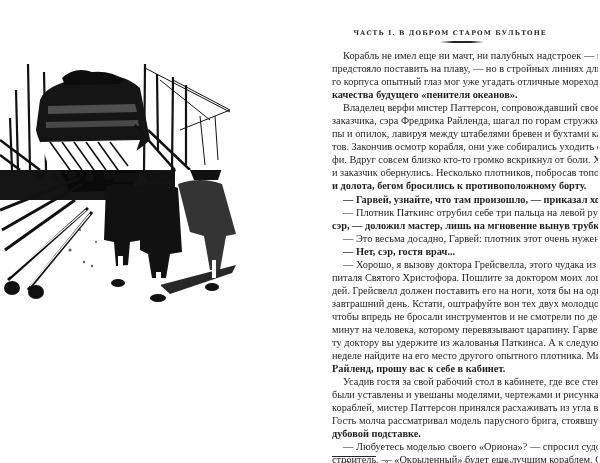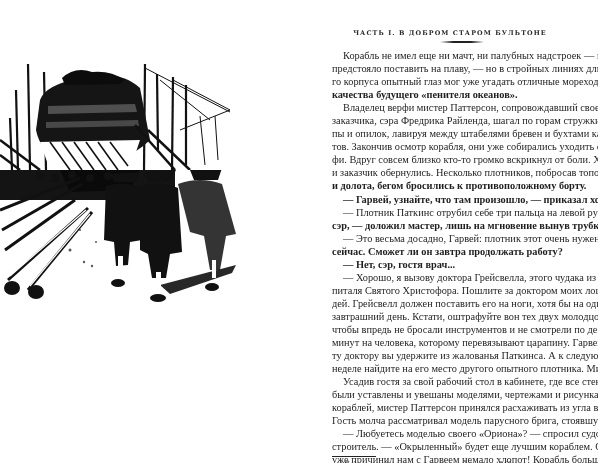--- a/index.html
+++ b/index.html
@@ -168,34 +168,35 @@
       <span class="line"><span>заказчика, сэра Фредрика Райленда, шагал по горам стружки, ще-</span></span>
       <span class="line"><span>пы и опилок, лавируя между штабелями бревен и бухтами кана-</span></span>
       <span class="line"><span>тов. Закончив осмотр корабля, они уже собирались уходить с вер-</span></span>
       <span class="line"><span>фи. Вдруг совсем близко кто-то громко вскрикнул от боли. Хозяин</span></span>
       <span class="line"><span>и заказчик обернулись. Несколько плотников, побросав топоры</span></span>
       <span class="line last"><span>и долота, бегом бросились к противоположному борту.</span></span>
       <span class="line indent last"><span>— Гарвей, узнайте, что там произошло, — приказал хозяин.</span></span>
       <span class="line indent"><span>— Плотник Паткинс отрубил себе три пальца на левой руке,</span></span>
       <span class="line last"><span>сэр, — доложил мастер, лишь на мгновение вынув трубку изо рта.</span></span>
       <span class="line indent"><span>— Это весьма досадно, Гарвей: плотник этот очень нужен нам</span></span>
-      <span class="line last"><span>сейчас. Сможет ли он завтра продолжать работу?</span></span>
       <span class="line indent last"><span>— Нет, сэр, гостя врач...</span></span>
       <span class="line indent"><span>— Хорошо, я вызову доктора Грейсвелла, этого чудака из гос-</span></span>
       <span class="line"><span>питаля Святого Христофора. Пошлите за доктором моих лоша-</span></span>
       <span class="line"><span>дей. Грейсвелл должен поставить его на ноги, хотя бы на один</span></span>
       <span class="line"><span>завтрашний день. Кстати, оштрафуйте вон тех двух молодцов,</span></span>
       <span class="line"><span>чтобы впредь не бросали инструментов и не смотрели по десяти</span></span>
       <span class="line"><span>минут на человека, которому перевязывают царапину. Гарвей, пла-</span></span>
       <span class="line"><span>ту доктору вы удержите из жалованья Паткинса. А к следующей</span></span>
       <span class="line"><span>неделе найдите на его место другого опытного плотника. Мистер</span></span>
+      <span class="line last"><span>Райленд, прошу вас к себе в кабинет.</span></span>
       <span class="line indent"><span>Усадив гостя за свой рабочий стол в кабинете, где все стены</span></span>
       <span class="line"><span>были уставлены и увешаны моделями, чертежами и рисунками</span></span>
       <span class="line"><span>кораблей, мистер Паттерсон принялся расхаживать из угла в угол.</span></span>
       <span class="line"><span>Гость молча рассматривал модель парусного брига, стоявшую на</span></span>
+      <span class="line last"><span>дубовой подставке.</span></span>
       <span class="line indent"><span>— Любуетесь моделью своего «Ориона»? — спросил судо-</span></span>
       <span class="line"><span>строитель. — «Окрыленный» будет еще лучшим кораблем. Он</span></span>
       <span class="line"><span>уже причинил нам с Гарвеем немало хлопот! Корабль большой,</span></span>
     </div>
 
   <div class="footnote-rule"></div>
   <div class="footnote">
     <sup>1</sup>
     <span class="term">Ярд</span><span> — английская мера длины, равен 3 футам — 0,60 метра.</span>
   </div>

